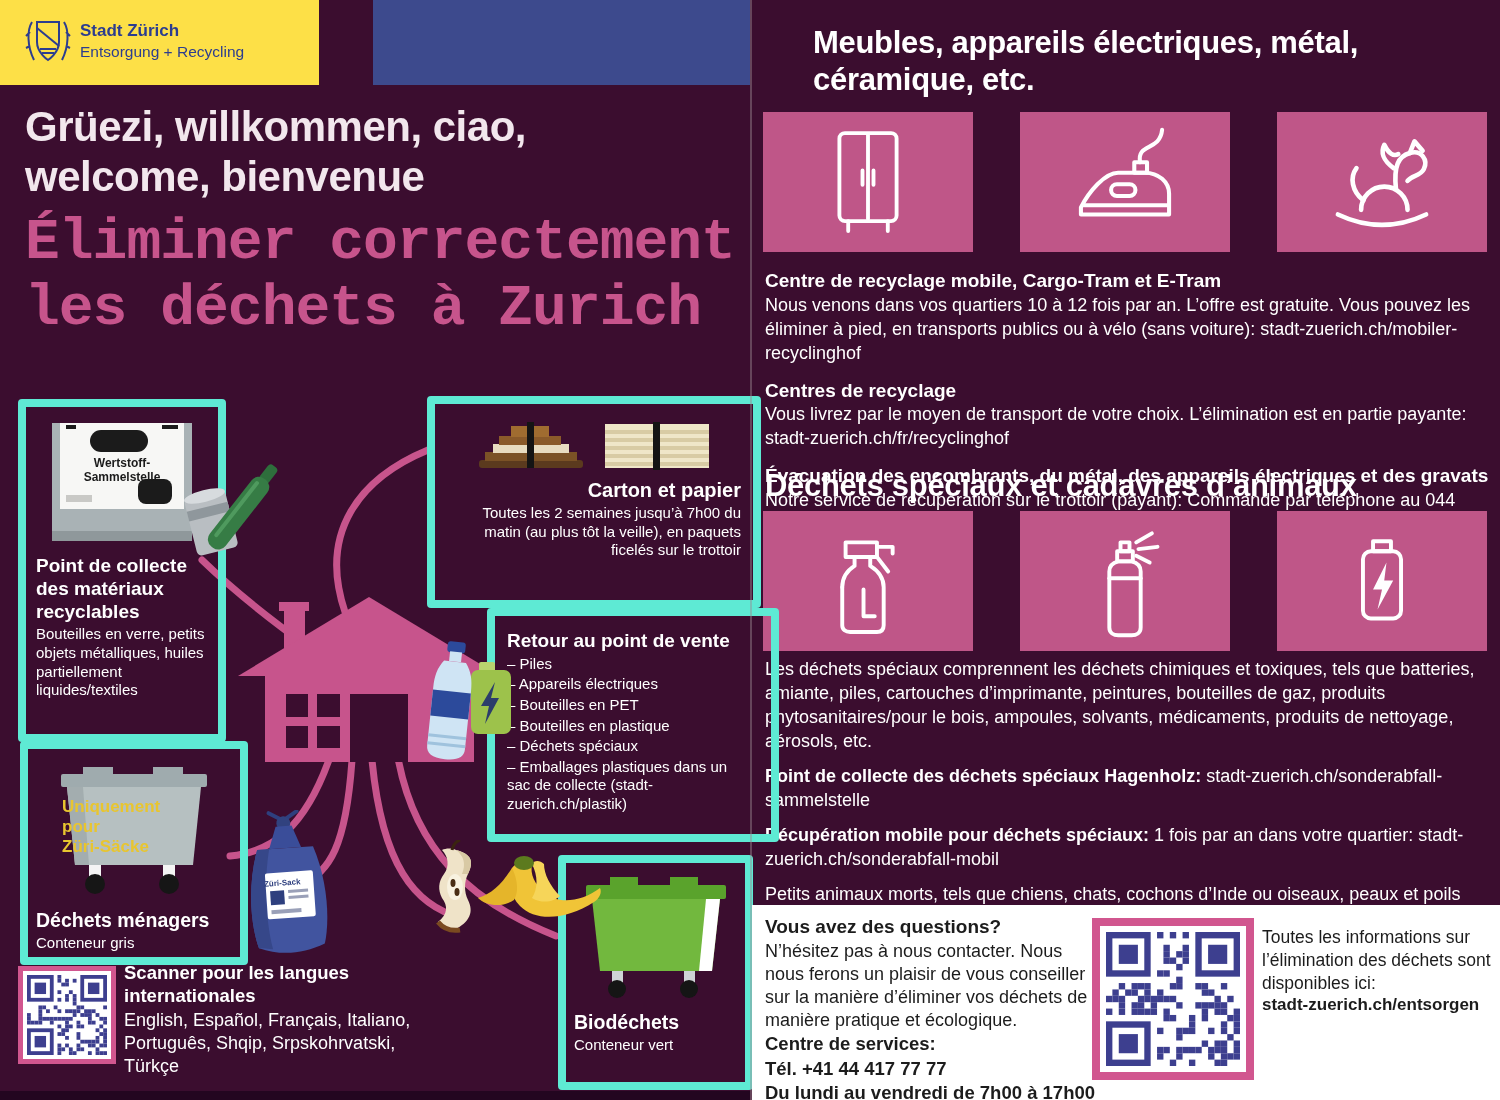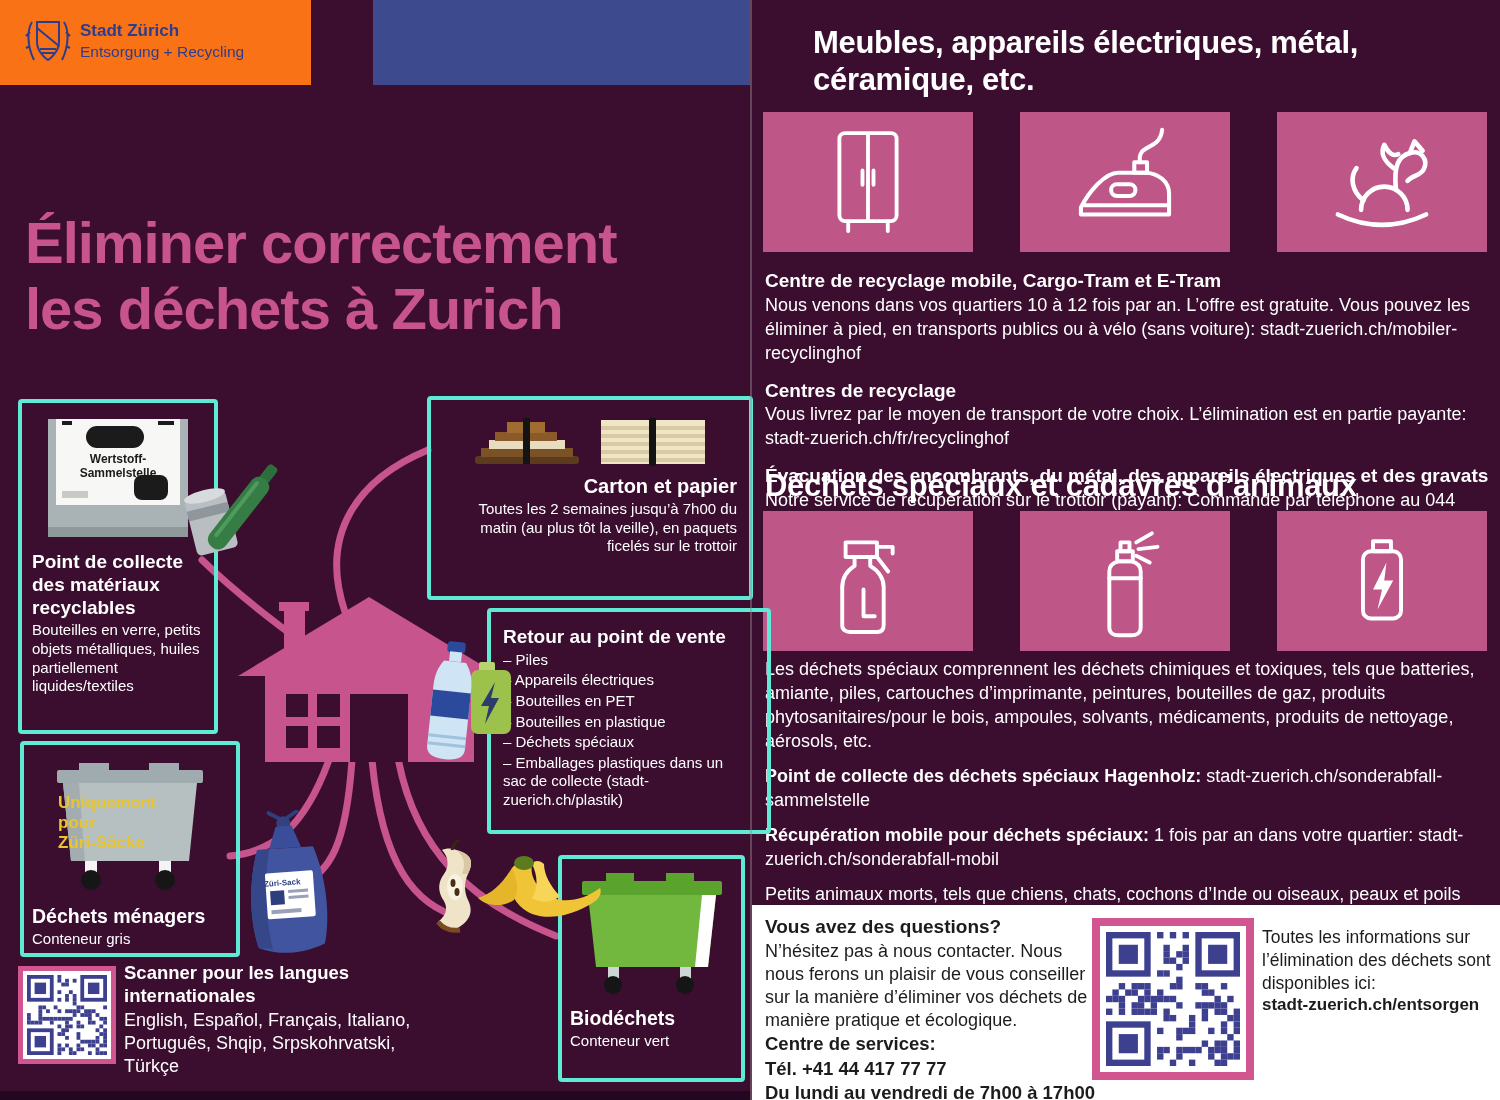--- a/index.html
+++ b/index.html
@@ -1,30 +1,30 @@
 <!DOCTYPE html>
 <html><head>
 <meta charset="utf-8">
 <style>
   html,body{margin:0;padding:0;background:#1a1a1a;}
   .page{position:relative;width:1500px;height:1100px;overflow:hidden;
         font-family:"Liberation Sans",sans-serif;background:#3b0d2f;}
   .abs{position:absolute;}
   
-  #logo-box{left:0;top:0;width:311px;height:85px;background:#f97316;z-index:5;}
+  #logo-box{left:0;top:0;width:311px;height:85px;background:#fde047;z-index:5;padding-left:8px;}
   #blue-band{left:373px;top:0;width:377px;height:85px;background:#3d4a8d;z-index:5;}
   #logo-crest{left:24px;top:16px;}
   #logo-text{left:80px;top:20px;color:#2c3d8f;line-height:1.3;}
   #logo-text .t1{font-weight:700;font-size:17px;}
   #logo-text .t2{font-size:15.5px;}
   
   #left-bottom-strip{left:0;top:1091px;width:750px;height:9px;background:#230620;z-index:4;}
   #greeting{left:25px;top:102px;color:#f2e7ed;font-weight:700;font-size:42px;line-height:1.18;letter-spacing:-0.5px;z-index:3;}
-  #main-title{left:25px;top:210px;color:#c7548c;font-weight:700;font-size:58px;line-height:1.13;letter-spacing:-1px;z-index:3;}
-  .pinkbox{border:4px solid #5eead4;border-radius:4px;color:#fff;z-index:2;background:rgba(59,13,47,0.0);}
+  #main-title{left:25px;top:210px;color:#c7548c;font-weight:700;font-size:58px;line-height:1.13;letter-spacing:-1px;z-index:3;font-family:Liberation Mono, monospace;}
+  .pinkbox{border:8px solid #5eead4;border-radius:4px;color:#fff;z-index:2;background:rgba(59,13,47,0.0);}
   #box-recyclables{left:18px;top:399px;width:172px;height:315px;padding:12px 10px 0 10px;}
   #box-carton{left:427px;top:396px;width:294px;height:180px;padding:16px 12px 0 12px;text-align:right;}
   #box-retour{left:487px;top:608px;width:236px;height:204px;padding:14px 28px 0 12px;}
   #box-menagers{left:20px;top:741px;width:196px;height:190px;padding:18px 8px 0 8px;}
   #box-bio{left:558px;top:855px;width:163px;height:205px;padding:14px 8px 0 8px;}
   .bx-title{font-weight:700;font-size:19px;line-height:1.2;margin-top:8px;}
   .bx-body{font-size:15px;line-height:1.24;margin-top:2px;}
   
   #station{position:relative;width:140px;height:128px;margin:0 auto;}
   #station .base{position:absolute;left:0;top:4px;width:140px;height:118px;background:#a9b2b5;}
@@ -109,20 +109,24 @@
       </g>
     </svg>
     <div id="logo-text" class="abs">
       <div class="t1">Stadt Zürich</div>
       <div class="t2">Entsorgung + Recycling</div>
     </div>
   </div>
   <div id="blue-band" class="abs"></div>
   <div id="left-bottom-strip" class="abs"></div>
 
+  <div id="greeting" class="abs">
+    <div>Grüezi, willkommen, ciao,</div>
+    <div>welcome, bienvenue</div>
+  </div>
   <div id="main-title" class="abs">
     <div>Éliminer correctement</div>
     <div>les déchets à Zurich</div>
   </div>
 
   <div id="box-recyclables" class="abs pinkbox">
     <div id="station">
       <div class="base"></div>
         <div class="base-dark"></div>
         <div class="face"></div>

